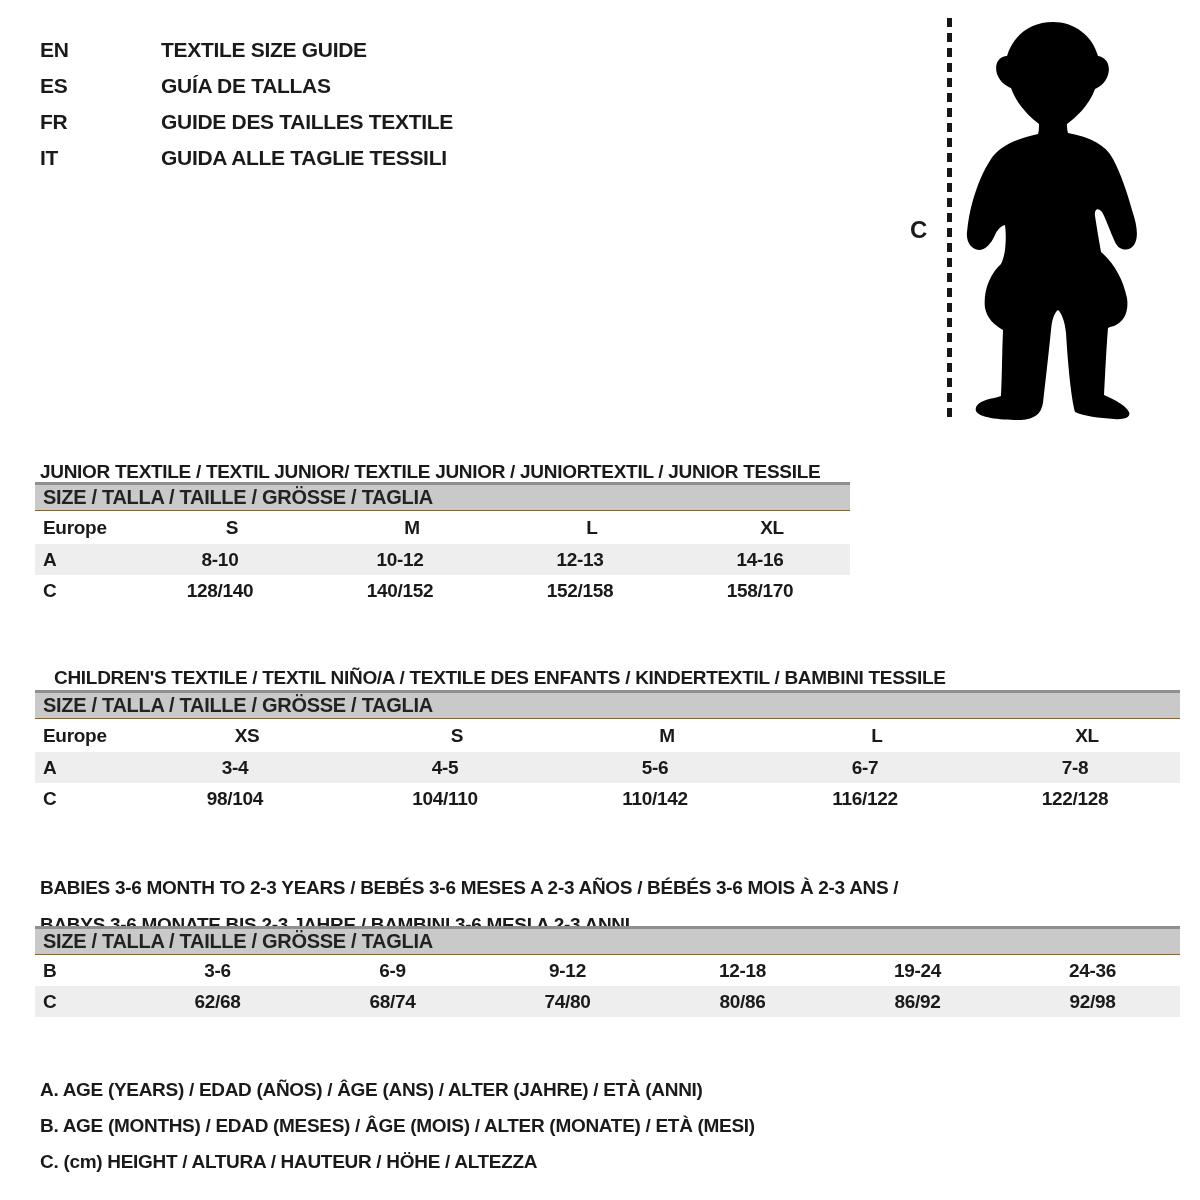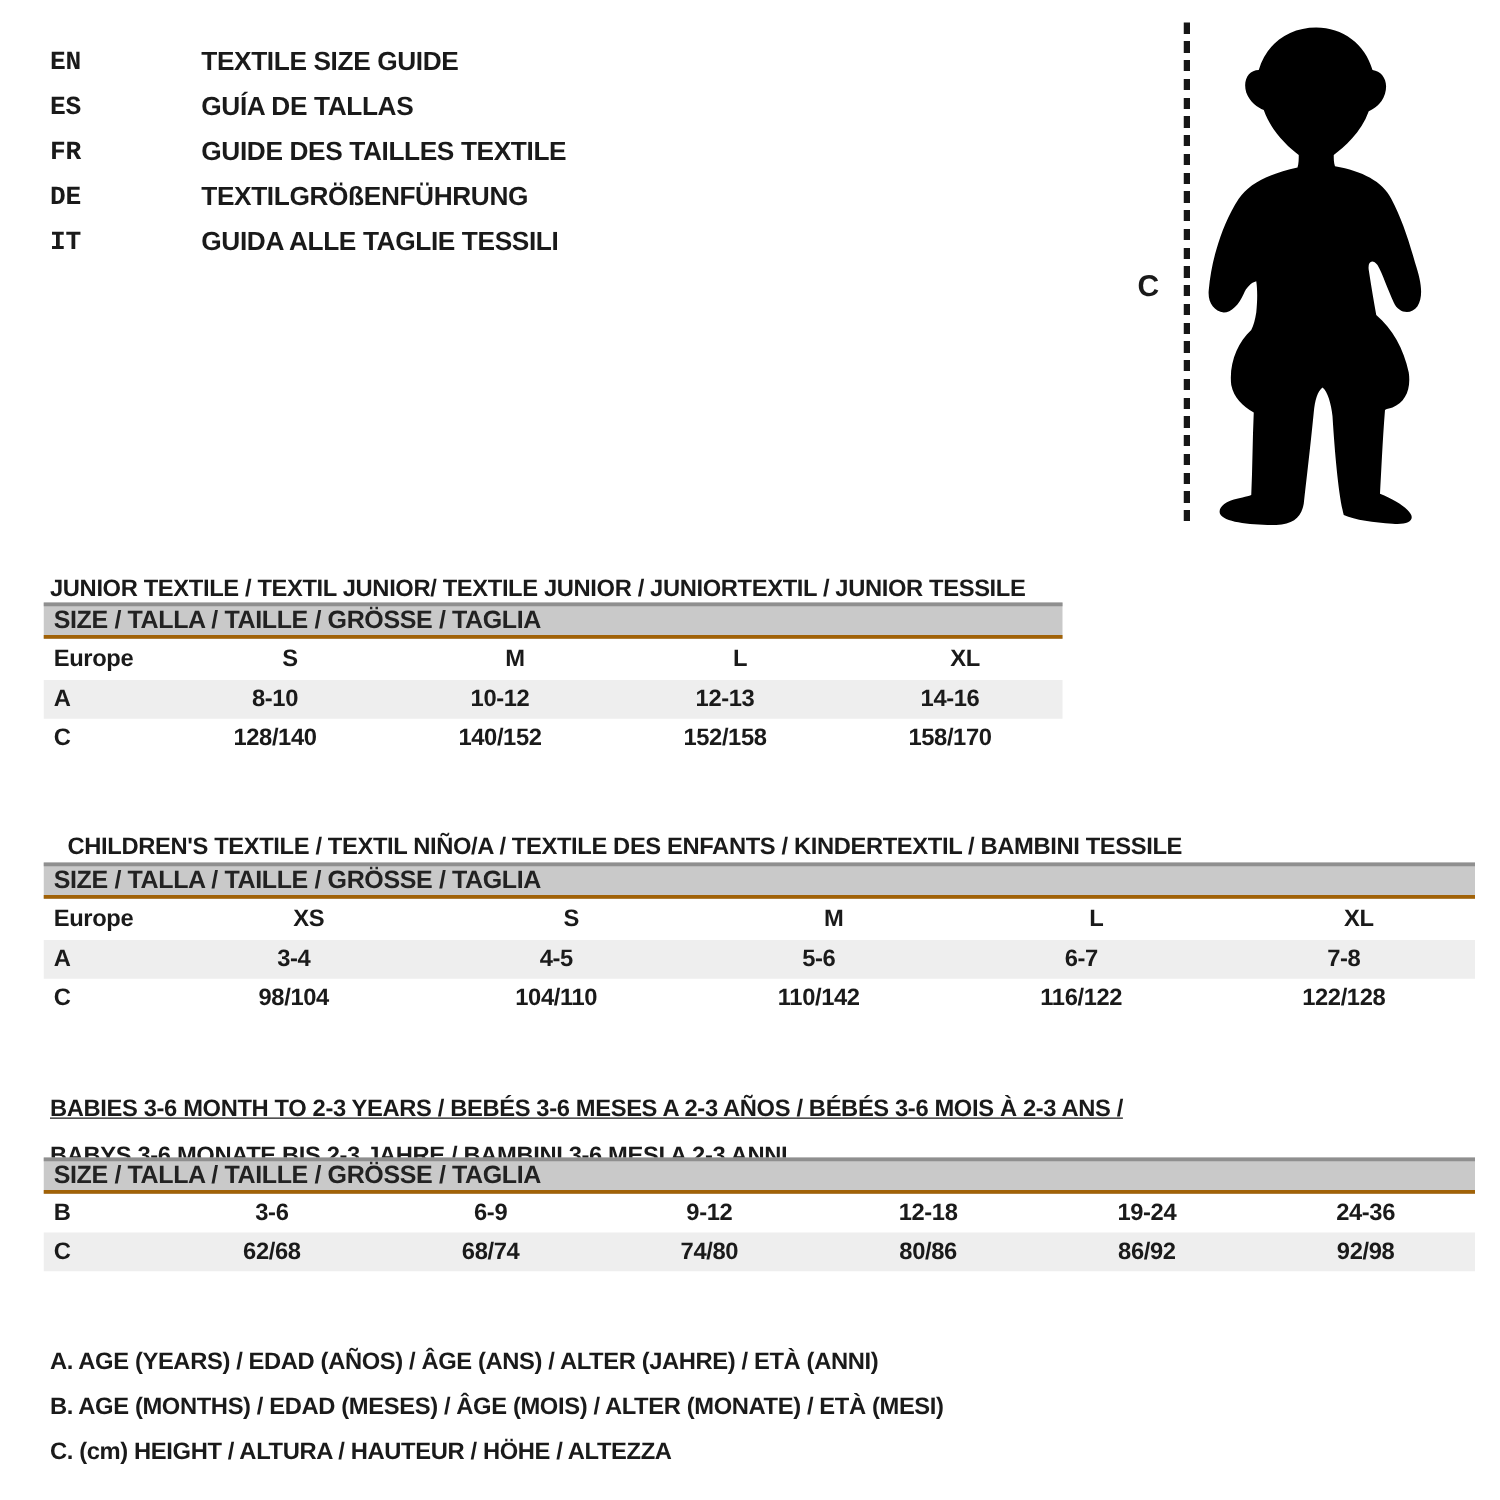--- a/index.html
+++ b/index.html
@@ -7,39 +7,39 @@
     width:1200px;height:1200px;background:#ffffff;position:relative;
     font-family:"Liberation Sans","DejaVu Sans",sans-serif;
     color:#1a1a1a;font-weight:bold;letter-spacing:-0.3px;
     overflow:hidden;
   }
   .abs{position:absolute;}
 
   
   .lang-block{left:40px;top:32px;}
   .lang-row{display:flex;height:36px;align-items:center;font-size:21px;}
-  .lang-code{width:78px;font-family:Liberation Mono, monospace;}
+  .lang-code{width:78px;}
   .lang-title{white-space:nowrap;margin-left:43px;}
 
   
   .height-line{
     left:947px;top:18px;width:5px;height:400px;
     background:repeating-linear-gradient(to bottom,#161616 0 9px,transparent 9px 15px);
   }
   .c-label{left:910px;top:216px;font-size:24px;}
   .silhouette{left:963px;top:20px;width:180px;height:400px;}
 
   
   .sec-title{font-size:19px;white-space:nowrap;margin-top:24px;}
-  .two-line{line-height:37px;text-decoration:underline;}
+  .two-line{line-height:37px;}
 
   
   .tbl{position:absolute;left:35px;}
   .size-bar{
-    background:#c9c9c9;border-top:3px solid #8f8f8f;border-bottom:3px solid #a16207;
+    background:#c9c9c9;border-top:3px solid #8f8f8f;border-bottom:1px solid #a16207;
     height:29px;display:flex;align-items:center;padding-left:8px;
     font-size:20px;color:#222;box-sizing:border-box;
   }
   .row{display:grid;align-items:center;font-size:19px;}
   .g4{grid-template-columns:95px repeat(4,1fr);}
   .g5{grid-template-columns:95px repeat(5,1fr);}
   .g6{grid-template-columns:95px repeat(6,1fr);}
   .h33{height:33px;gap:24px;}
   .h31{height:31px;}
   .cell{text-align:center;}
@@ -60,24 +60,20 @@
     <span class="lang-code">EN</span>
     <span class="lang-title">TEXTILE SIZE GUIDE</span>
   </div>
   <div class="lang-row">
     <span class="lang-code">ES</span>
     <span class="lang-title">GUÍA DE TALLAS</span>
   </div>
   <div class="lang-row">
     <span class="lang-code">FR</span>
     <span class="lang-title">GUIDE DES TAILLES TEXTILE</span>
-  </div>
-  <div class="lang-row">
-    <span class="lang-code">DE</span>
-    <span class="lang-title">TEXTILGRÖßENFÜHRUNG</span>
   </div>
   <div class="lang-row">
     <span class="lang-code">IT</span>
     <span class="lang-title">GUIDA ALLE TAGLIE TESSILI</span>
   </div>
 </div>
 
 <div class="abs height-line"></div>
 <div class="abs c-label">C</div>
 <svg class="abs silhouette" viewBox="0 0 180 400" xmlns="http://www.w3.org/2000/svg">

